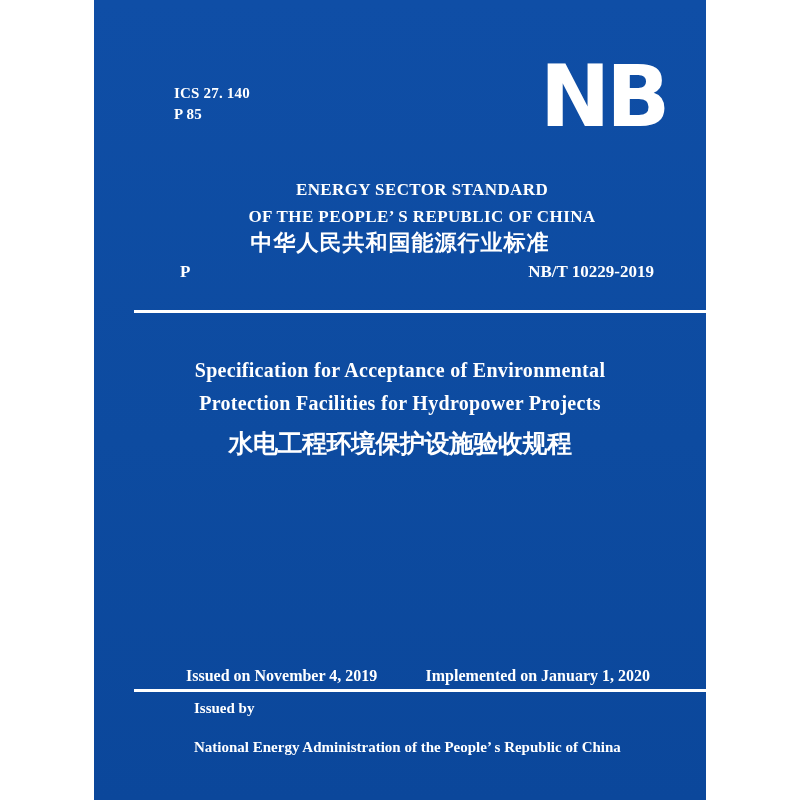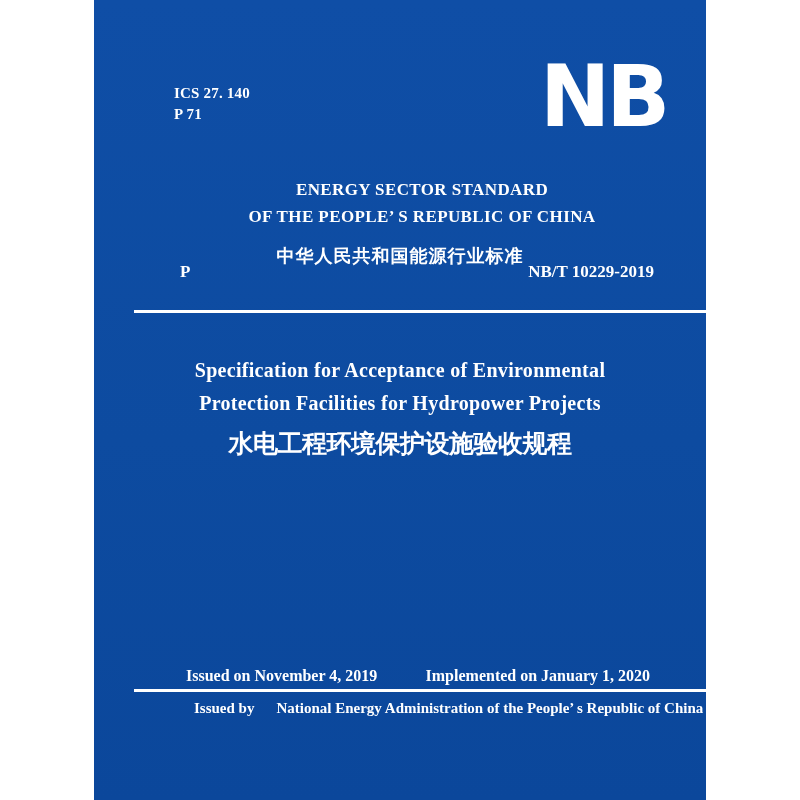--- a/index.html
+++ b/index.html
@@ -46,22 +46,22 @@
     text-align: center;
     font-weight: bold;
   }
   .header-en {
     font-size: 17px;
     line-height: 27px;
     letter-spacing: 0.4px;
     padding-left: 44px;
   }
   .header-zh {
-    margin-top: 14px;
-    font-size: 18px;
+    margin-top: 1px;
+    font-size: 22px;
     line-height: 24px;
     letter-spacing: 1px;
   }
   .designation-row {
     position: absolute;
     top: 262px; left: 86px; right: 52px;
     display: flex;
     justify-content: space-between;
     align-items: baseline;
     font-weight: bold;
@@ -104,31 +104,32 @@
   }
   .issuer-row {
     position: absolute;
     top: 700px; left: 100px; right: 40px;
     display: flex;
     align-items: baseline;
     gap: 22px;
     font-weight: bold;
     font-size: 15px;
     white-space: nowrap;
+    flex-direction: column;
   }
 </style>
 </head>
 <body>
 
 <div class="page">
   <div class="cover">
 
     <div class="ics-block">
       <div>ICS 27. 140</div>
-      <div>P 71</div>
+      <div>P 85</div>
     </div>
 
     <div class="nb-logo">NB</div>
 
     <div class="header-block">
       <div class="header-en">ENERGY SECTOR STANDARD</div>
       <div class="header-en">OF THE PEOPLE’ S REPUBLIC OF CHINA</div>
       <div class="header-zh">中华人民共和国能源行业标准</div>
     </div>
 

